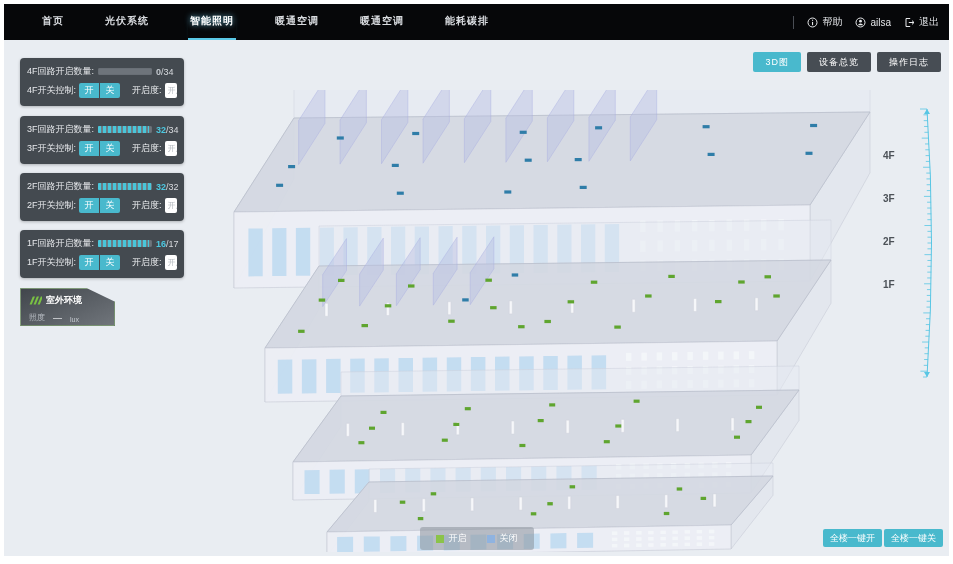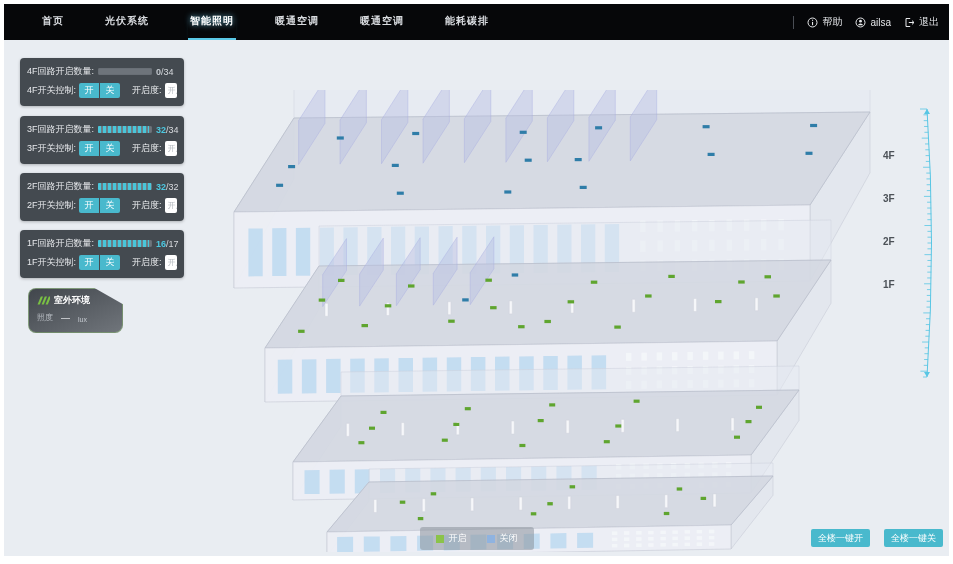--- a/index.html
+++ b/index.html
@@ -32,21 +32,21 @@
   .onoff-group{display:flex;gap:1px;margin-left:3px}
   .onoff{width:20px;height:15px;background:#49b9cd;color:#fff;border:none;font-size:9px;line-height:15px;cursor:pointer;padding:0;font-family:inherit}
   .onoff.on{border-radius:2px 0 0 2px}
   .onoff.off{border-radius:0 2px 2px 0}
   .fp-lbl2{font-size:9px;margin-left:12px;white-space:nowrap}
   .dim-wrap{display:flex;height:15px;margin-left:3px;background:#fff;border-radius:2px;overflow:hidden}
   .dim-input{width:28px;border:none;outline:none;font-size:8px;padding:0 3px;color:#444;font-family:inherit}
   .dim-input::placeholder{color:#b4b9bf}
 
   
-  .outdoor{position:absolute;left:24px;top:248px;width:95px;height:45px;background:linear-gradient(155deg,#41464c,#70757b);border:1px solid rgba(165,215,135,.45);border-radius:8px;clip-path:polygon(0 0,70% 0,100% 36%,100% 100%,0 100%);padding:5px 8px;color:#fff}
+  .outdoor{position:absolute;left:16px;top:248px;width:95px;height:38px;background:linear-gradient(155deg,#41464c,#70757b);border:1px solid rgba(165,215,135,.45);border-radius:0;clip-path:polygon(0 0,70% 0,100% 36%,100% 100%,0 100%);padding:5px 8px;color:#fff}
   .out-title{display:flex;align-items:center;gap:4px;font-size:9px;font-weight:bold}
   .out-metric{margin-top:5px;font-size:8px;color:#b7bcc2;display:flex;align-items:flex-end;gap:8px}
   .out-val{color:#f2f4f6;font-size:9px}
   .out-unit{font-size:7px;color:#c6cbd1}
 
   
   .view-btns{position:absolute;top:12px;right:8px;display:flex;gap:6px}
   .vbtn{height:20px;padding:0 12px;font-size:9px;color:#fff;border:none;border-radius:2px;background:#474d54;cursor:pointer;font-family:inherit;letter-spacing:1px}
   .vbtn.active{background:#49b9cd}
 
@@ -56,21 +56,21 @@
 
   
   #building-svg{position:absolute;left:216px;top:50px}
 
   
   .legend{position:absolute;left:50%;top:487px;transform:translateX(-50%);display:flex;gap:20px;align-items:center;background:rgba(138,146,155,.55);border-radius:3px;padding:5px 16px;font-size:9px;color:#fff}
   .leg-item{display:flex;align-items:center;gap:5px}
   .sw{width:8px;height:8px;display:inline-block;flex:none}
 
   
-  .bulk{position:absolute;right:6px;top:489px;display:flex;gap:14px}
+  .bulk{position:absolute;right:6px;top:489px;display:flex;gap:2px}
   .bbtn{background:#49b9cd;color:#fff;font-size:9px;height:18px;padding:0 7px;border:none;border-radius:2px;cursor:pointer;font-family:inherit}
 </style>
 </head>
 <body>
 
 <div class="app">
 
   <div class="hdr">
     <div class="hdr-nav">
       <div class="nav-item">首页</div>
@@ -209,20 +209,25 @@
         </svg>
         <span>室外环境</span>
       </div>
       <div class="out-metric">
         <span>照度</span>
         <span class="out-val">—</span>
         <span class="out-unit">lux</span>
       </div>
     </div>
 
+    <div class="view-btns">
+      <button class="vbtn active">3D图</button>
+      <button class="vbtn">设备总览</button>
+      <button class="vbtn">操作日志</button>
+    </div>
 
     <svg id="building-svg" width="665" height="462" viewBox="0 0 665 462">
         <g>
           <polygon points="74.0,28.0 650.0,22.0 650.0,-36.0 74.0,-30.0" fill="#e6e9f1" fill-opacity="0.5" stroke="#ccd0dc" stroke-width="0.5"></polygon>
           <polygon points="14.0,122.0 74.0,28.0 74.0,88.8 14.0,198.0" fill="#dcdfe9" fill-opacity="0.9" stroke="#c2c6d2" stroke-width="0.5"></polygon>
           <polygon points="650.0,22.0 590.0,115.0 590.0,191.0 650.0,82.8" fill="#e2e5ed" fill-opacity="0.9" stroke="#c2c6d2" stroke-width="0.5"></polygon>
           <polygon points="74.0,28.0 650.0,22.0 590.0,115.0 14.0,122.0" fill="#d4d8e2" fill-opacity="0.93" stroke="#b6bbc8" stroke-width="0.7"></polygon>
           <polygon points="105.0,33.3 78.6,74.6 78.6,30.6 105.0,-10.7" fill="#b9bfe2" fill-opacity="0.45" stroke="#a6ace0" stroke-width="0.4"></polygon>
           <polygon points="146.4,32.8 120.0,74.1 120.0,30.1 146.4,-11.2" fill="#b9bfe2" fill-opacity="0.45" stroke="#a6ace0" stroke-width="0.4"></polygon>
           <polygon points="187.9,32.4 161.5,73.7 161.5,29.7 187.9,-11.6" fill="#b9bfe2" fill-opacity="0.45" stroke="#a6ace0" stroke-width="0.4"></polygon>

